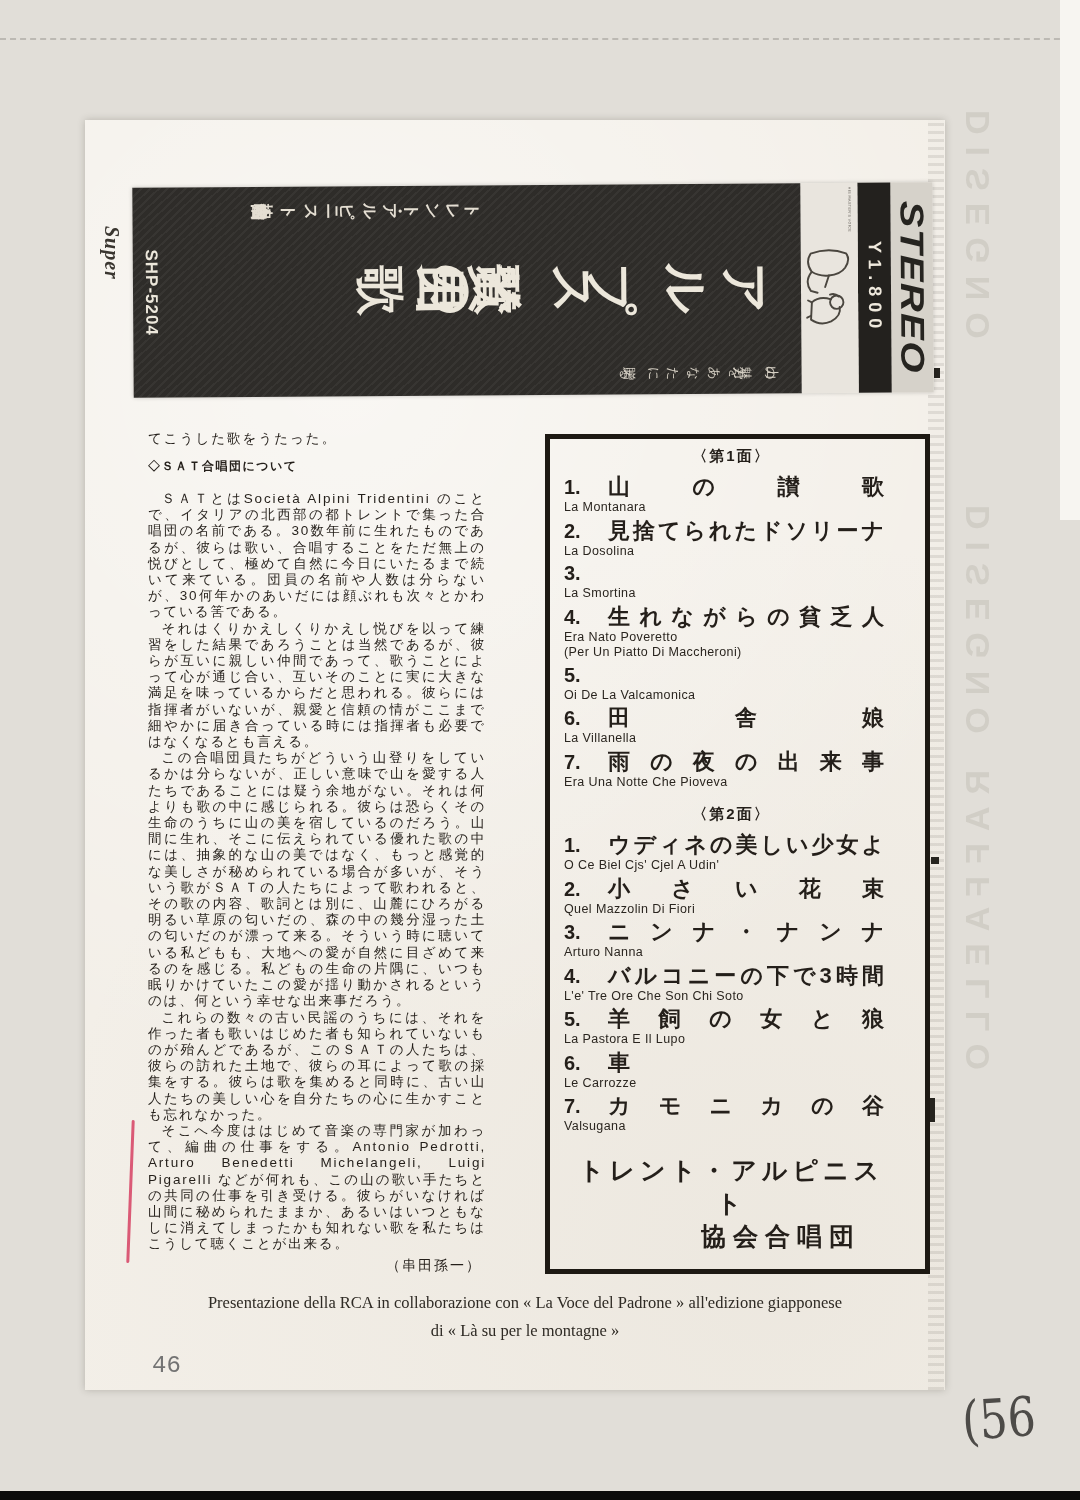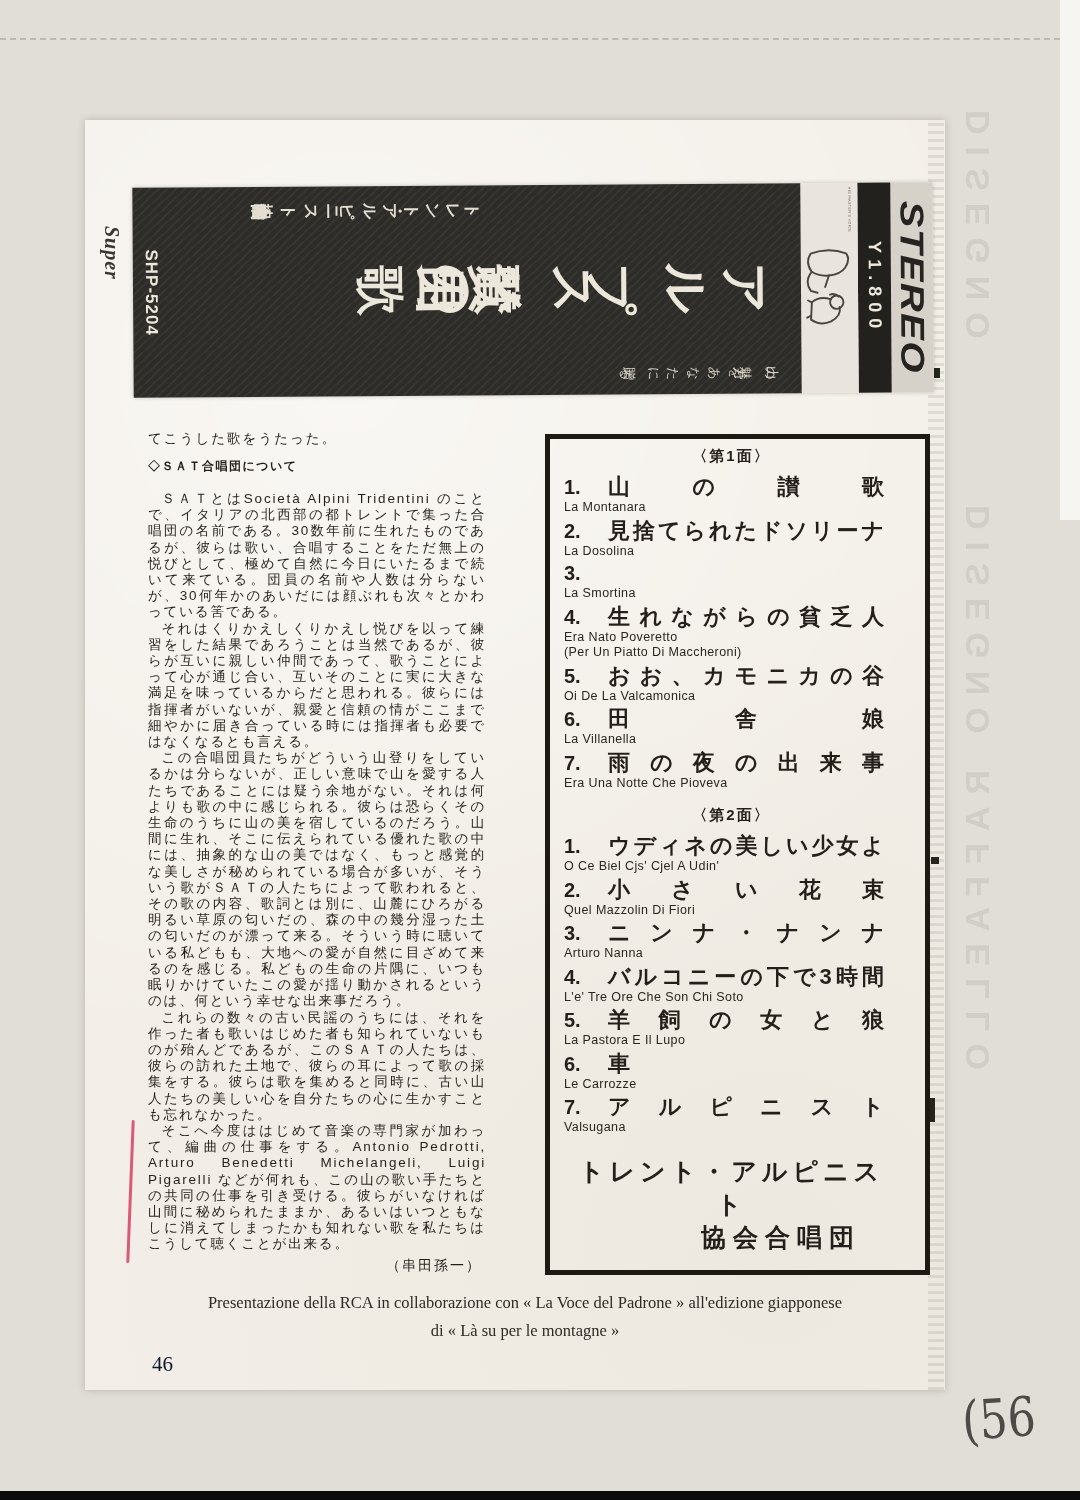--- a/index.html
+++ b/index.html
@@ -68,22 +68,22 @@
   .ttl{flex:1;font-size:22px;font-weight:bold;letter-spacing:1px;line-height:24px;
     text-align:justify;text-align-last:justify;}
   .trom{font-size:12.5px;line-height:13.5px;margin-top:2px;color:#2a251f;letter-spacing:.4px;}
   .box-artist1{text-align:center;font-size:25px;font-weight:bold;letter-spacing:5px;margin-top:20px;line-height:33px;}
   .box-artist2{text-align:right;font-size:25px;font-weight:bold;letter-spacing:7px;margin-right:38px;line-height:33px;}
 
   
   .footer{position:absolute;left:125px;top:1292px;width:800px;text-align:center;
     font-family:"Liberation Serif",serif;font-size:16.5px;color:#2e2a24;line-height:22px;}
   .footer .l2{margin-top:6px;}
-  .pagenum{position:absolute;left:152px;top:1352px;font-family:Liberation Serif, serif;
-    font-size:21px;color:#0f172a;}
+  .pagenum{position:absolute;left:152px;top:1352px;font-family:Liberation Mono, monospace;
+    font-size:24px;color:#737373;}
 </style>
 </head>
 <body>
 
 <div id="stage">
 
   <div class="dashed-line"></div>
   <div class="page"></div>
   <div class="edge-grain"></div>
   <div class="speck" style="left:934px;top:368px;width:6px;height:10px;"></div>
@@ -163,21 +163,20 @@
       <div class="trow">
           <span class="tno">4.</span>
           <span class="ttl">生れながらの貧乏人</span>
         </div>
       <div class="trom">Era Nato Poveretto</div>
       <div class="trom">(Per Un Piatto Di Maccheroni)</div>
     </div>
     <div class="track">
       <div class="trow">
           <span class="tno">5.</span>
-          <span class="ttl">おお、カモニカの谷</span>
         </div>
       <div class="trom">Oi De La Valcamonica</div>
     </div>
     <div class="track">
       <div class="trow">
           <span class="tno">6.</span>
           <span class="ttl">田舎娘</span>
         </div>
       <div class="trom">La Villanella</div>
     </div>
@@ -229,21 +228,21 @@
     <div class="track">
       <div class="trow">
           <span class="tno">6.</span>
           <span class="ttl">車</span>
         </div>
       <div class="trom">Le Carrozze</div>
     </div>
     <div class="track">
       <div class="trow">
           <span class="tno">7.</span>
-          <span class="ttl">アルピニスト</span>
+          <span class="ttl">カモニカの谷</span>
         </div>
       <div class="trom">Valsugana</div>
     </div>
 
     <div class="box-artist1">トレント・アルピニスト</div>
     <div class="box-artist2">協会合唱団</div>
   </div>
 
   <div class="footer">
     <div class="l1">Presentazione della RCA in collaborazione con « La Voce del Padrone » all'edizione giapponese</div>

